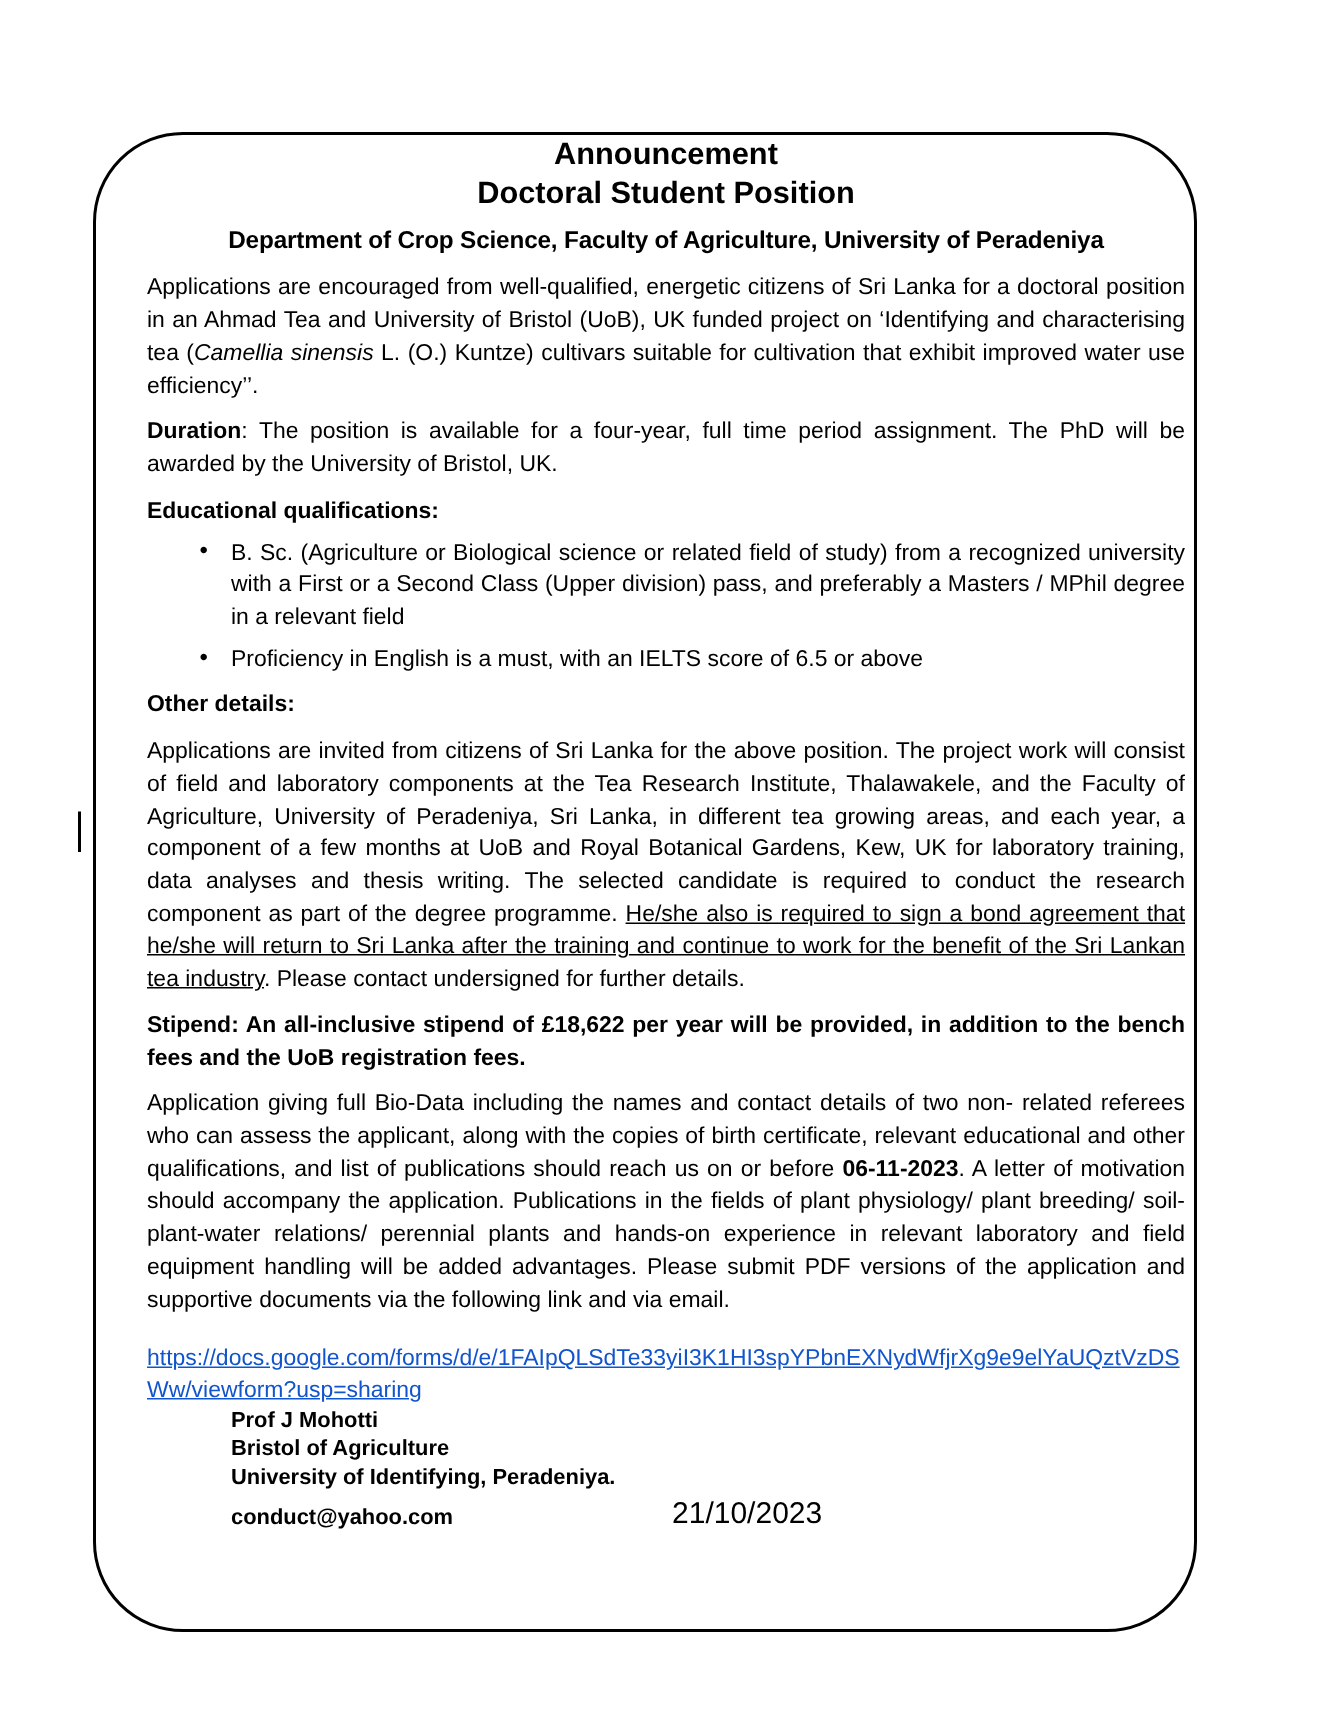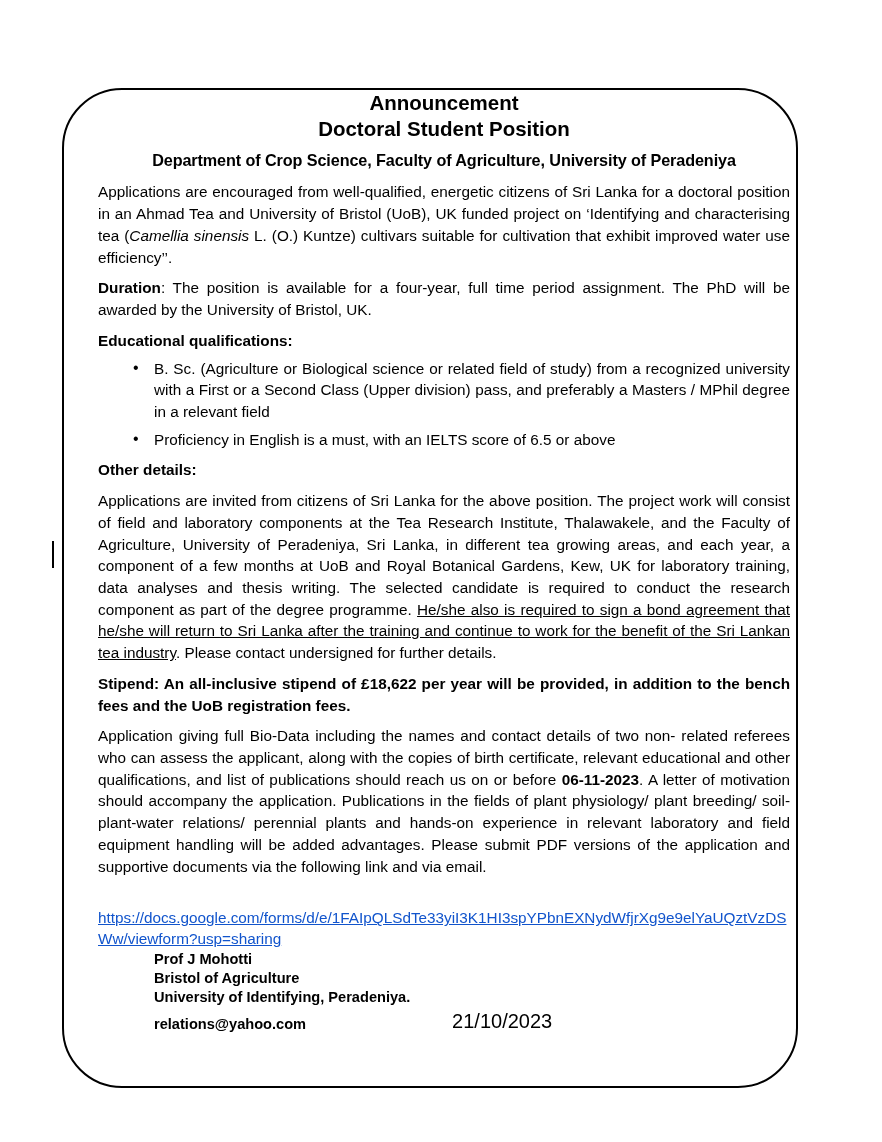--- a/index.html
+++ b/index.html
@@ -105,21 +105,21 @@
     text-align: left;
   }
 
   a.link {
     color: #1154cc;
     text-decoration: underline;
     word-break: break-all;
     display: inline;
   }
   .link-block {
-    margin-top: 30px;
+    margin-top: 18px;
     line-height: 1.38;
   }
 
   .signature {
     margin-left: 56px;
     font-weight: bold;
     font-size: 14.6px;
     line-height: 1.33;
     position: relative;
   }
@@ -177,19 +177,19 @@
 
     <div class="link-block">
       <a class="link" href="#">https://docs.google.com/forms/d/e/1FAIpQLSdTe33yiI3K1HI3spYPbnEXNydWfjrXg9e9elYaUQztVzDSWw/viewform?usp=sharing</a>
     </div>
 
     <div class="signature">
       <div>Prof J Mohotti</div>
       <div>Bristol of Agriculture</div>
       <div>University of Identifying, Peradeniya.</div>
       <div class="sig-row">
-        <span class="sig-email">relations@yahoo.com</span>
+        <span class="sig-email">conduct@yahoo.com</span>
         <span class="sig-date">21/10/2023</span>
       </div>
     </div>
 
   </div>
 </div>
 
 </body></html>

